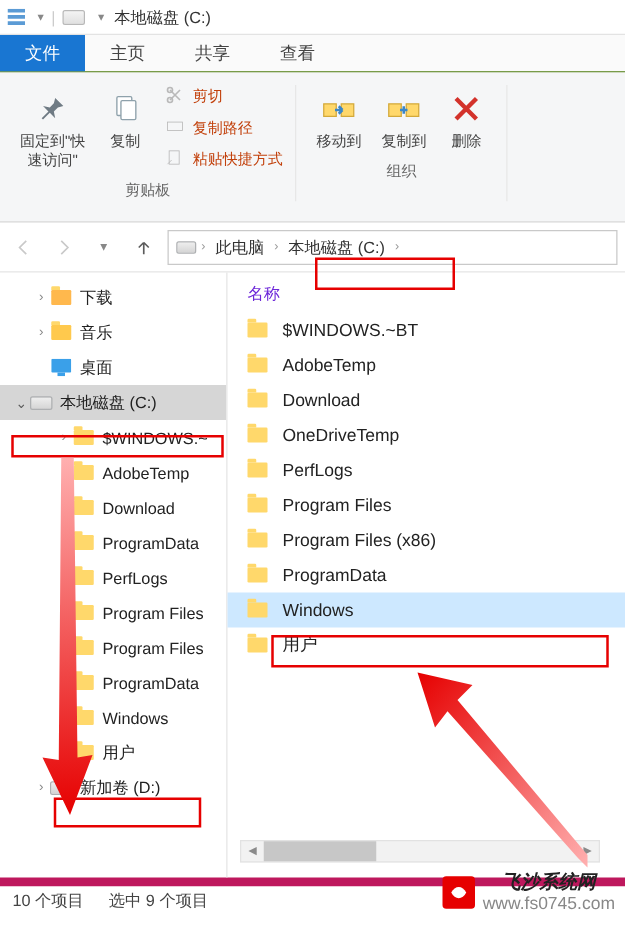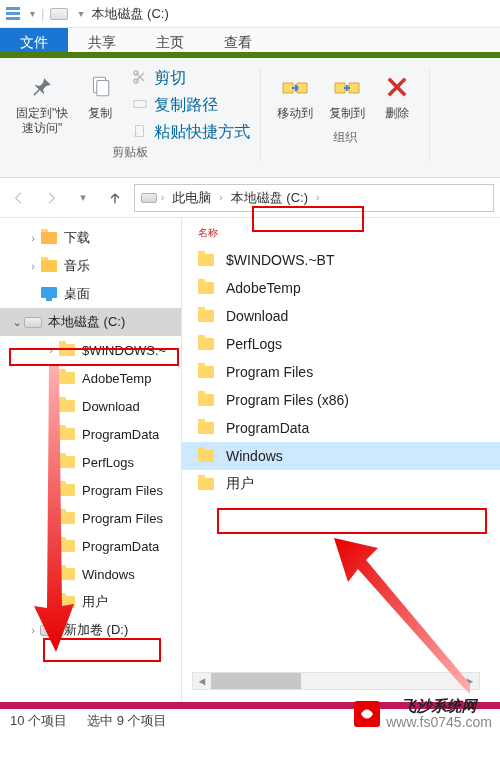--- a/index.html
+++ b/index.html
@@ -5,33 +5,33 @@
 * { margin: 0; padding: 0; box-sizing: border-box; font-family: "Microsoft YaHei", sans-serif; }
 body { width: 500px; height: 758px; background: #fff; font-size: 13px; color: #333; position: relative; overflow: hidden; }
 
 .titlebar { height: 28px; display: flex; align-items: center; padding: 0 4px; border-bottom: 1px solid #e3e3e3; }
 .titlebar .sys-icon { width: 18px; height: 18px; display: flex; align-items: center; justify-content: center; margin-right: 6px; }
 .titlebar .divider { color: #ccc; margin: 0 6px; }
 .titlebar .drive-icon { width: 18px; height: 12px; background: linear-gradient(#f4f4f4,#e0e0e0); border: 1px solid #b8b8b8; border-radius: 2px; display: inline-block; margin-right: 8px; position: relative; }
 .titlebar .win-title { font-size: 13px; }
 .titlebar .dropdown { color: #888; margin-left: 2px; font-size: 10px; }
 
-.tabs { height: 30px; display: flex; align-items: stretch; background: #fafafa; border-bottom: 6px solid #4d7c0f; }
+.tabs { height: 30px; display: flex; align-items: stretch; background: #fafafa; border-bottom: 1px solid #4d7c0f; }
 .tab { padding: 6px 20px; font-size: 14px; color: #444; cursor: default; }
 .tab.active { background: #1976d2; color: #fff; }
 
 .ribbon { background: #f5f6f7; padding: 10px 0 4px 0; border-bottom: 1px solid #d9d9d9; }
 .ribbon-groups { display: flex; }
 .ribbon-group { display: flex; flex-direction: column; align-items: center; border-right: 1px solid #e7e7e7; padding: 0 10px; }
 .ribbon-row { display: flex; align-items: flex-start; gap: 4px; }
 .rib-btn { display: flex; flex-direction: column; align-items: center; padding: 2px 6px; font-size: 12px; color: #444; min-width: 44px; }
 .rib-btn .ic { height: 34px; display: flex; align-items: center; justify-content: center; }
 .rib-btn .lbl { text-align: center; line-height: 1.25; margin-top: 2px; }
 .rib-btn.disabled { color: #b0b0b0; }
-.small-list { display: flex; flex-direction: column; justify-content: space-between; font-size: 16px; color: #0369a1; margin-left: 6px; gap: 6px; height: 58px; }
+.small-list { display: flex; flex-direction: column; justify-content: space-between; font-size: 12px; color: #c2410c; margin-left: 6px; gap: 6px; height: 58px; }
 .small-list .row { display: flex; align-items: center; gap: 6px; }
 .group-title { font-size: 12px; color: #666; margin-top: 6px; text-align: center; }
 
 .addressbar { height: 40px; display: flex; align-items: center; padding: 4px 6px; gap: 6px; border-bottom: 1px solid #e5e5e5; }
 .nav-arrow { width: 26px; height: 26px; display: flex; align-items: center; justify-content: center; border-radius: 3px; color: #5c5c5c; }
 .nav-arrow.disabled { color: #c9c9c9; }
 .addr-box { flex: 1; height: 28px; border: 1px solid #c9c9c9; background: #fff; display: flex; align-items: center; padding: 0 6px; gap: 4px; }
 .addr-box .crumb { padding: 2px 4px; font-size: 13px; }
 .addr-box .sep { color: #999; font-size: 10px; }
 
@@ -41,21 +41,21 @@
 .tree-item .expander { width: 14px; color: #888; font-size: 11px; text-align: center; }
 .tree-item .ico { width: 18px; height: 18px; margin-right: 6px; display: flex; align-items: center; justify-content: center; }
 .tree-item.seld { background: #d6d6d6; }
 .indent1 { padding-left: 26px; }
 .indent2 { padding-left: 44px; }
 .folder-ic { width: 16px; height: 12px; background: #ffd86b; border-radius: 1px; position: relative; }
 .folder-ic:before { content: ""; position: absolute; top: -3px; left: 0; width: 7px; height: 3px; background: #ffd86b; border-radius: 1px 1px 0 0; }
 .drive-ic { width: 18px; height: 11px; background: linear-gradient(#eee,#d5d5d5); border: 1px solid #aeb0b2; border-radius: 2px; }
 
 .filepane { flex: 1; padding: 4px 0 40px 0; position: relative; }
-.col-header { font-size: 10px; color: #b91c1c; padding: 4px 16px 6px 16px; }
+.col-header { font-size: 13px; color: #6d28d9; padding: 4px 16px 6px 16px; }
 .file-row { display: flex; align-items: center; height: 28px; padding-left: 16px; font-size: 14px; color: #222; }
 .file-row .ico { width: 20px; height: 20px; margin-right: 8px; display: flex; align-items: center; }
 .file-row.selected { background: #cde8ff; }
 
 .hscroll { position: absolute; bottom: 12px; left: 10px; right: 20px; height: 18px; background: #f2f2f2; border: 1px solid #e2e2e2; display: flex; align-items: center; }
 .hscroll .arrow { width: 18px; height: 100%; display: flex; align-items: center; justify-content: center; color: #8a8a8a; font-size: 11px; }
 .hscroll .thumb { width: 90px; height: 100%; background: #c7c7c7; }
 
 .statusbar { height: 30px; border-top: 7px solid #be185d; display: flex; align-items: center; padding: 0 10px; font-size: 13px; color: #444; gap: 20px; }
 
@@ -82,22 +82,22 @@
   <span class="dropdown">▾</span>
   <span class="divider">|</span>
   <span class="drive-icon"></span>
   <span class="dropdown">▾</span>
   <span style="width:8px"></span>
   <span class="win-title">本地磁盘 (C:)</span>
 </div>
 
 <div class="tabs">
   <div class="tab active">文件</div>
+  <div class="tab">主页</div>
   <div class="tab">共享</div>
-  <div class="tab">主页</div>
   <div class="tab">查看</div>
 </div>
 
 <div class="ribbon" style="height:120px">
   <div class="ribbon-groups">
     <div class="ribbon-group" style="flex:0 0 auto">
       <div class="ribbon-row">
         <div class="rib-btn">
           <span class="ic">
             <svg width="26" height="26" viewBox="0 0 24 24">
@@ -337,20 +337,26 @@
         <div class="file-row">
           <span class="ico">
             <span class="folder-ic"></span>
           </span>
           <span>Download</span>
         </div>
         <div class="file-row">
           <span class="ico">
             <span class="folder-ic"></span>
           </span>
+          <span>OneDriveTemp</span>
+        </div>
+        <div class="file-row">
+          <span class="ico">
+            <span class="folder-ic"></span>
+          </span>
           <span>PerfLogs</span>
         </div>
         <div class="file-row">
           <span class="ico">
             <span class="folder-ic"></span>
           </span>
           <span>Program Files</span>
         </div>
         <div class="file-row">
           <span class="ico">

